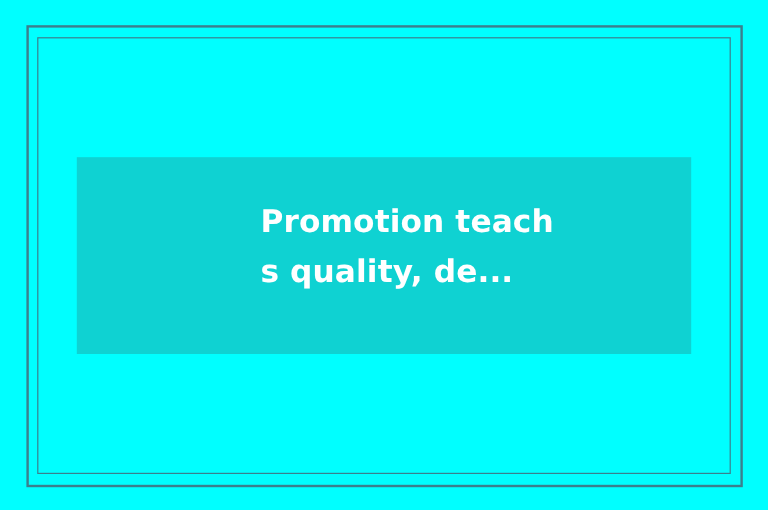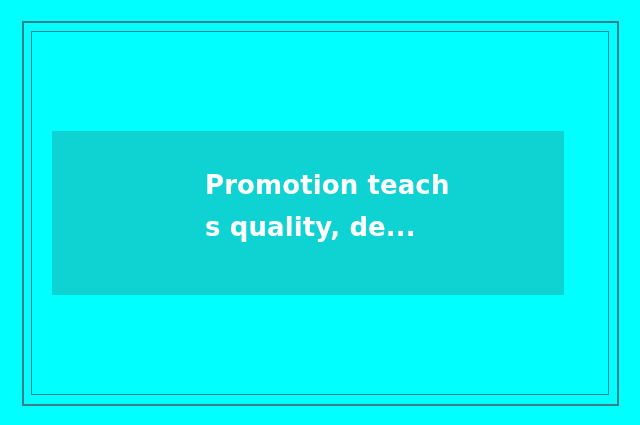--- a/index.html
+++ b/index.html
@@ -38,21 +38,21 @@
     left: 31px;
     top: 31px;
     width: 578px;
     height: 364px;
     border: 1px solid #3b7f8d;
   }
 
   
   .panel {
     position: absolute;
-    left: 52px;
+    left: 64px;
     top: 131px;
     width: 512px;
     height: 164px;
     background: #0fd2d2;
   }
 
   .panel-text {
     position: absolute;
     left: 153px;     
     top: 33px;       

